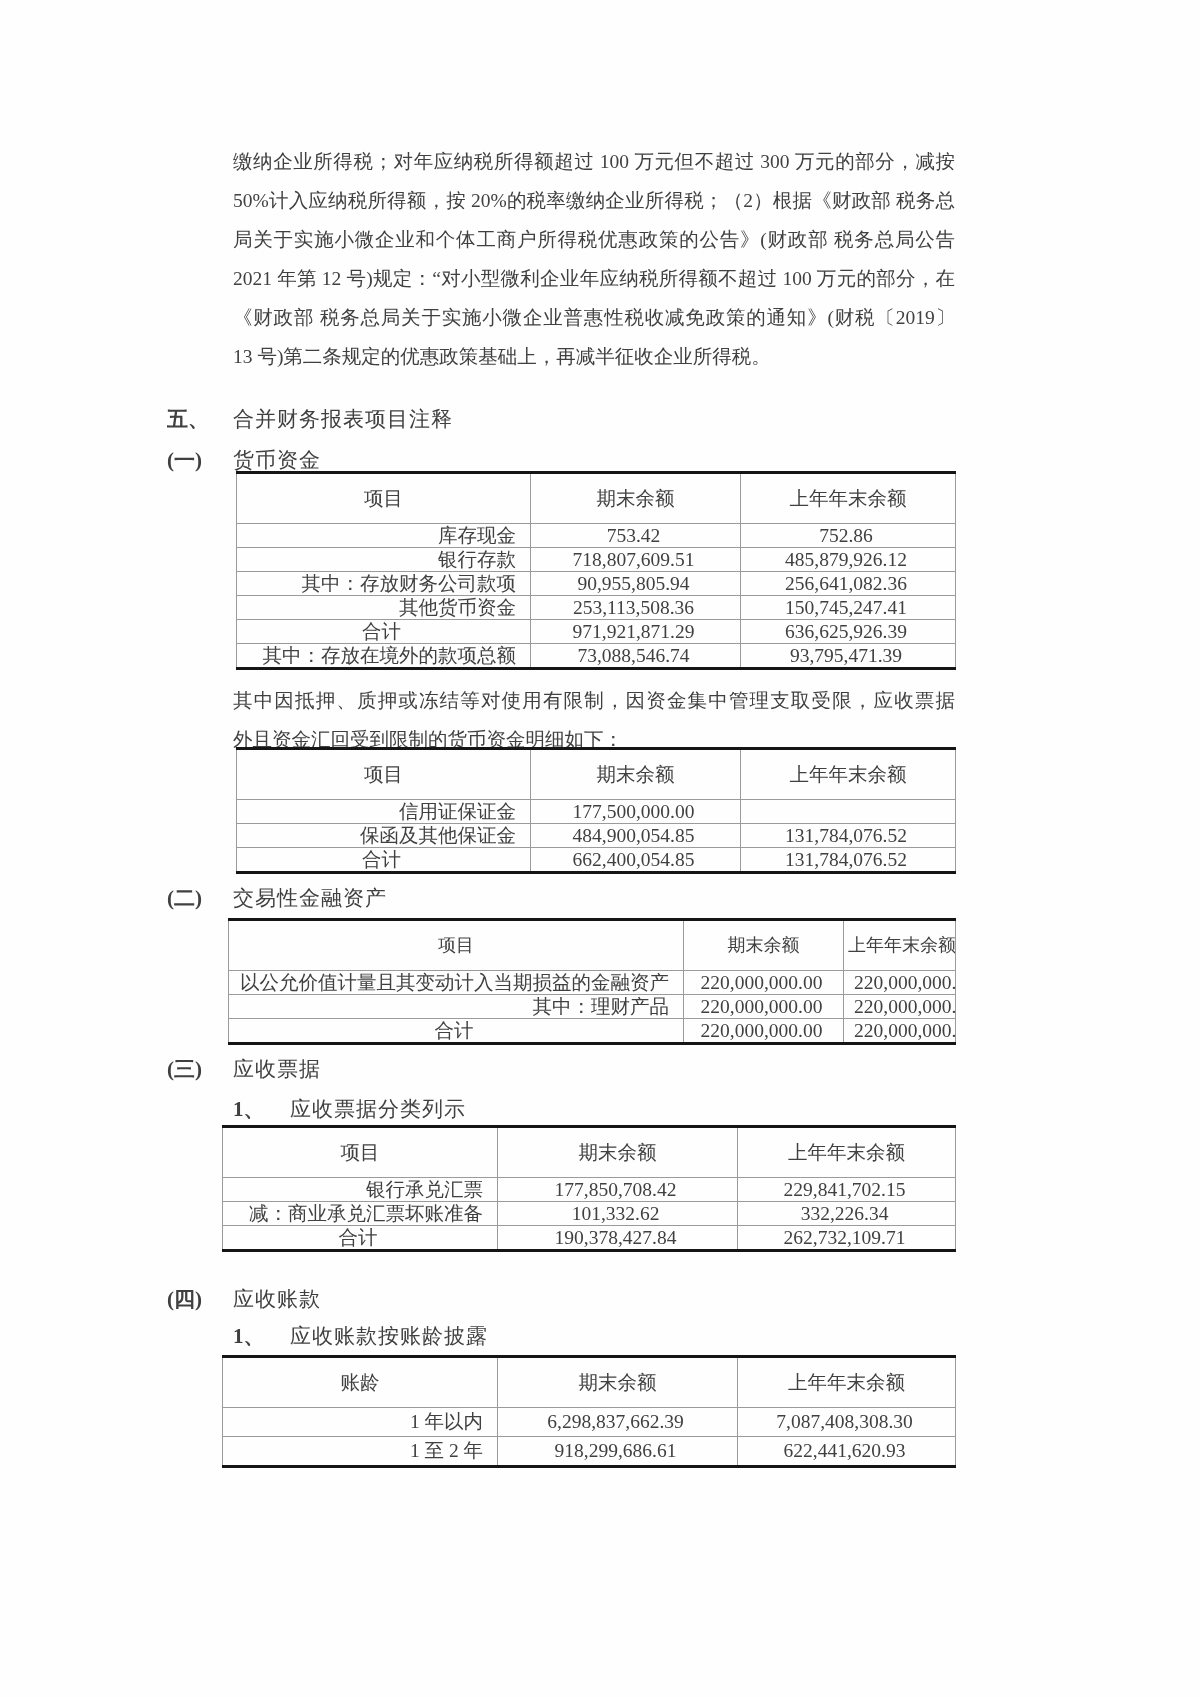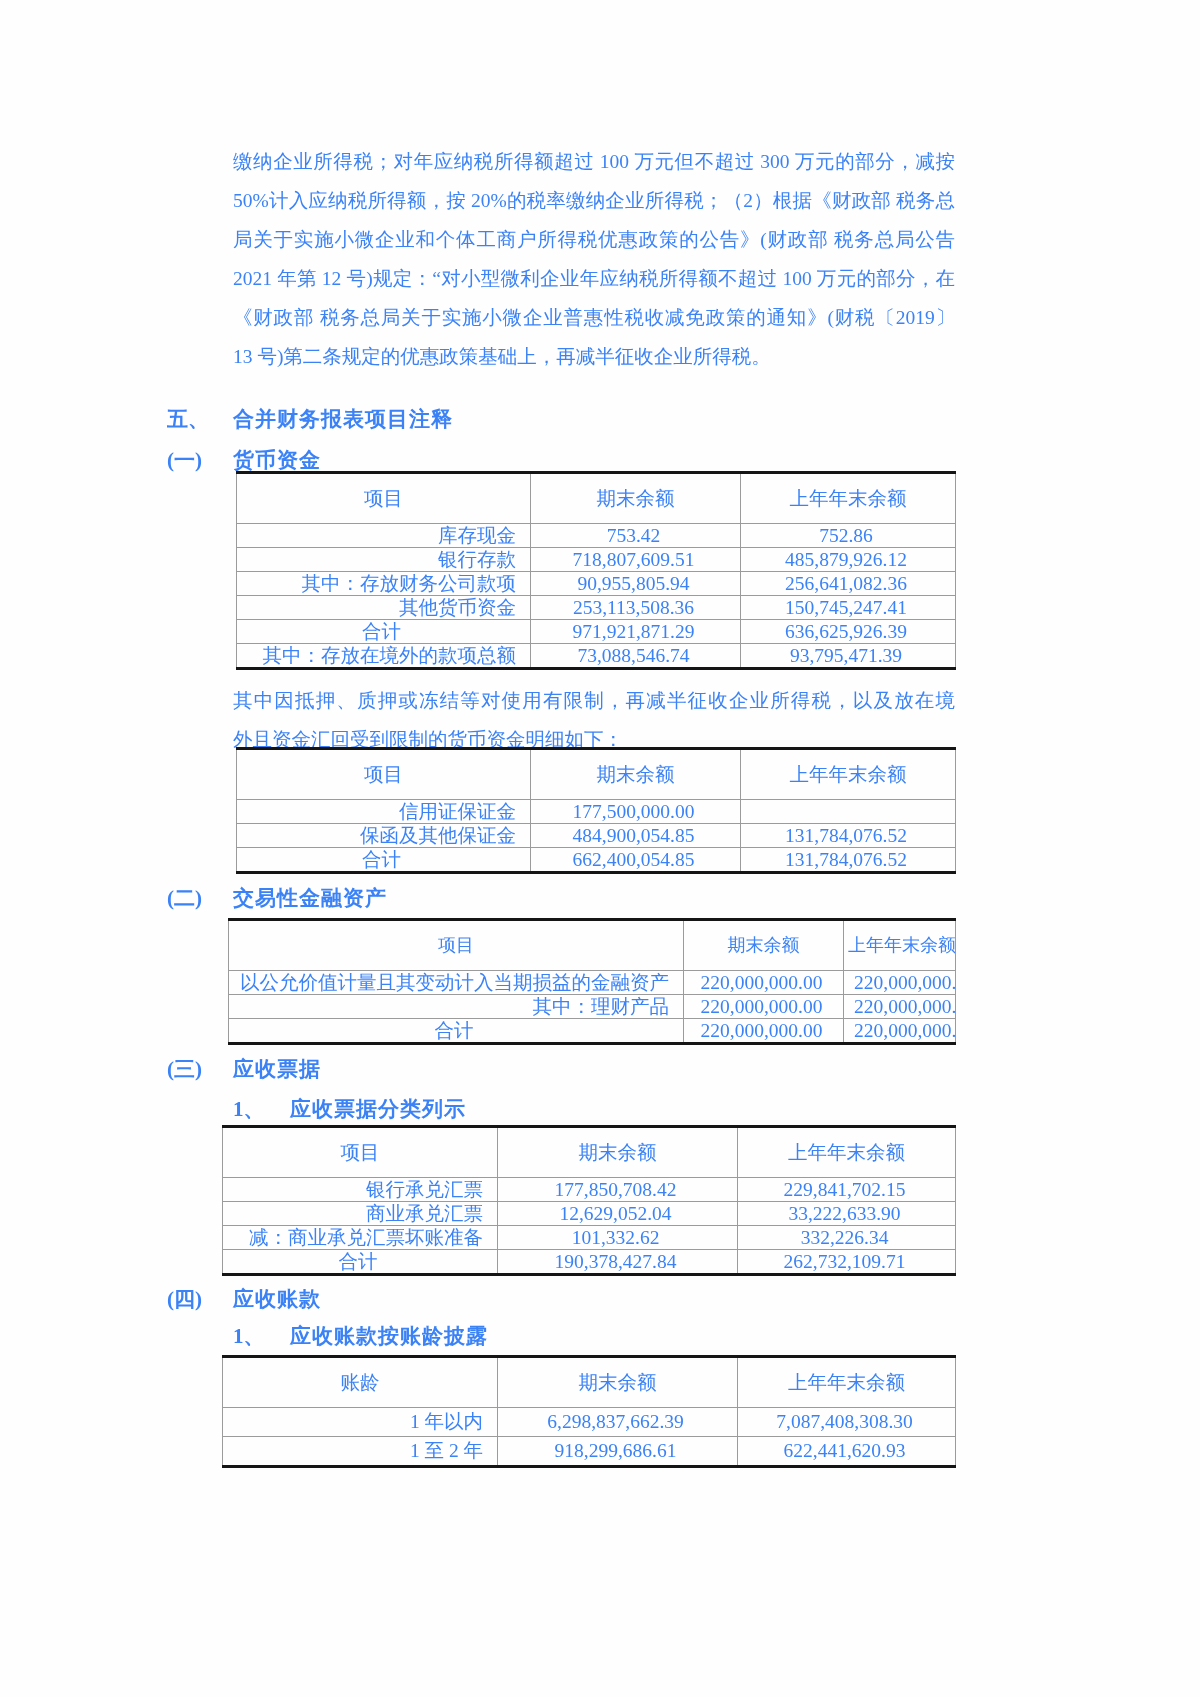--- a/index.html
+++ b/index.html
@@ -1,31 +1,31 @@
 <!DOCTYPE html>
 <html><head>
 <meta charset="utf-8">
 <style>
   html,body { margin:0; padding:0; background:#e8e8e8; }
   .page {
     position:relative; width:1200px; height:1697px; margin:0 auto;
-    background:#fefefe; color:#3b82f6;
+    background:#fefefe; color:#404040;
     font-family:"Liberation Serif","DejaVu Serif",serif;
     overflow:hidden;
   }
   
   .para { position:absolute; left:233px; width:722px; font-size:19.5px; line-height:39px; }
   .pline { text-align:justify; text-align-last:justify; height:39px; overflow:hidden; }
   .pline.last { text-align:left; text-align-last:left; }
 
   
   .hrow { position:absolute; left:167px; width:800px; height:28px; }
   .hmark { position:absolute; left:0; top:0; font-size:21px; font-weight:bold;
            font-family:"Liberation Serif","DejaVu Serif",serif; }
-  .htitle { position:absolute; left:66px; top:0; font-size:21px; font-weight:bold;
+  .htitle { position:absolute; left:66px; top:0; font-size:21px; font-weight:normal;
             font-family:"Liberation Sans","DejaVu Sans",sans-serif; letter-spacing:1px; }
   .hrow.sub .hmark { left:66px; }
   .hrow.sub .htitle { left:123px; }
 
   
   table.tbl {
     position:absolute; border-collapse:collapse; table-layout:fixed;
     border-top:3.5px solid #151515; border-bottom:3.5px solid #151515;
     font-size:19.5px;
   }
@@ -106,21 +106,21 @@
       </tr>
       <tr>
         <td class="lbl">其中：存放在境外的款项总额</td>
         <td class="num">73,088,546.74</td>
         <td class="num">93,795,471.39</td>
       </tr>
     </tbody>
   </table>
 
   <div class="para" style="top:681px;">
-    <div class="pline">其中因抵押、质押或冻结等对使用有限制，再减半征收企业所得税，以及放在境</div>
+    <div class="pline">其中因抵押、质押或冻结等对使用有限制，因资金集中管理支取受限，应收票据</div>
     <div class="pline last">外且资金汇回受到限制的货币资金明细如下：</div>
   </div>
 
   <table class="tbl t2" style="top:747px; left:236px; width:719px;">
     <colgroup>
         <col style="width:294px">
         <col style="width:210px">
         <col style="width:215px">
       </colgroup>
     <thead>
@@ -208,25 +208,20 @@
         <th>上年年末余额</th>
       </tr>
     </thead>
     <tbody>
       <tr>
         <td class="lbl">银行承兑汇票</td>
         <td class="num">177,850,708.42</td>
         <td class="num">229,841,702.15</td>
       </tr>
       <tr>
-        <td class="lbl">商业承兑汇票</td>
-        <td class="num">12,629,052.04</td>
-        <td class="num">33,222,633.90</td>
-      </tr>
-      <tr>
         <td class="lbl">减：商业承兑汇票坏账准备</td>
         <td class="num">101,332.62</td>
         <td class="num">332,226.34</td>
       </tr>
       <tr>
         <td class="lbl ctr">合计</td>
         <td class="num">190,378,427.84</td>
         <td class="num">262,732,109.71</td>
       </tr>
     </tbody>

